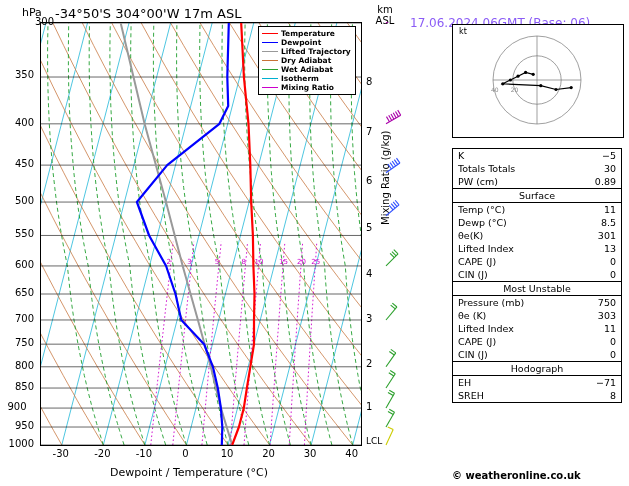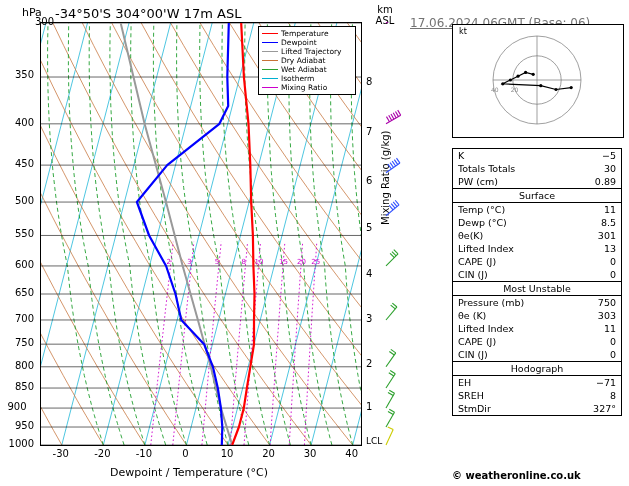--- a/index.html
+++ b/index.html
@@ -2,31 +2,31 @@
 <html><head>
 <meta charset="utf-8">
 <style>
   html,body{margin:0;padding:0;}
   body{width:629px;height:486px;background:#ffffff;font-family:"DejaVu Sans",sans-serif;position:relative;overflow:hidden;}
   .abs{position:absolute;}
   
   #skew-title{left:55px;top:6px;font-size:13px;color:#000;letter-spacing:0px;}
   #hpa-label{left:22px;top:6px;font-size:11px;color:#000;}
   #km-label{left:372px;top:4px;font-size:10px;color:#000;text-align:center;width:26px;line-height:11px;}
-  #date-title{left:410px;top:16px;font-size:12px;color:#737373;text-decoration:underline;}
+  #date-title{left:410px;top:16px;font-size:12px;color:#8b5cf6;}
   
   #plot{left:40px;top:22px;width:322px;height:424px;border:1px solid #000;box-sizing:border-box;background:#fff;overflow:hidden;}
   #plot svg{display:block;}
   .ylab{position:absolute;font-size:10px;color:#000;text-align:right;width:34px;}
   .xlab{position:absolute;font-size:10px;color:#000;text-align:center;width:30px;top:448px;}
   #xaxis-title{left:110px;top:466px;font-size:11px;color:#000;}
   #mix-title{left:380px;top:225px;font-size:10px;color:#000;transform:rotate(-90deg);transform-origin:left top;white-space:nowrap;}
   
   #legend{position:absolute;left:258px;top:26px;width:98px;border:1px solid #000;background:#fff;font-size:7.5px;padding:2px 3px;box-sizing:border-box;z-index:5;}
-  #legend .row{display:flex;align-items:center;height:9px;}
+  #legend .row{display:flex;align-items:center;height:9px;font-weight:bold;}
   #legend .sw{width:16px;height:0;border-top:1.6px solid #000;margin-right:3px;}
   #legend .tx{color:#000;font-size:7.5px;line-height:9px;}
   
   #barbs{left:364px;top:22px;width:44px;height:424px;}
   
   #hodo-box{left:452px;top:24px;width:170px;height:112px;border:1px solid #000;background:#fff;}
   #hodo-kt{left:459px;top:27px;font-size:8px;color:#000;text-align:right;}
   
   #tbl{left:452px;top:148px;width:170px;border:1px solid #000;background:#fff;box-sizing:border-box;font-size:9.5px;color:#000;}
   #tbl .r{display:flex;justify-content:space-between;padding:0 5px;height:13px;line-height:13px;}
@@ -366,19 +366,15 @@
     </div>
     <div class="hdr">Hodograph</div>
     <div class="r">
       <span>EH</span>
       <span>−71</span>
     </div>
     <div class="r">
       <span>SREH</span>
       <span>8</span>
     </div>
-    <div class="r">
-      <span>StmDir</span>
-      <span>327°</span>
-    </div>
   </div>
 
 <div class="abs" id="credit">© weatheronline.co.uk</div>
 
 </body></html>

